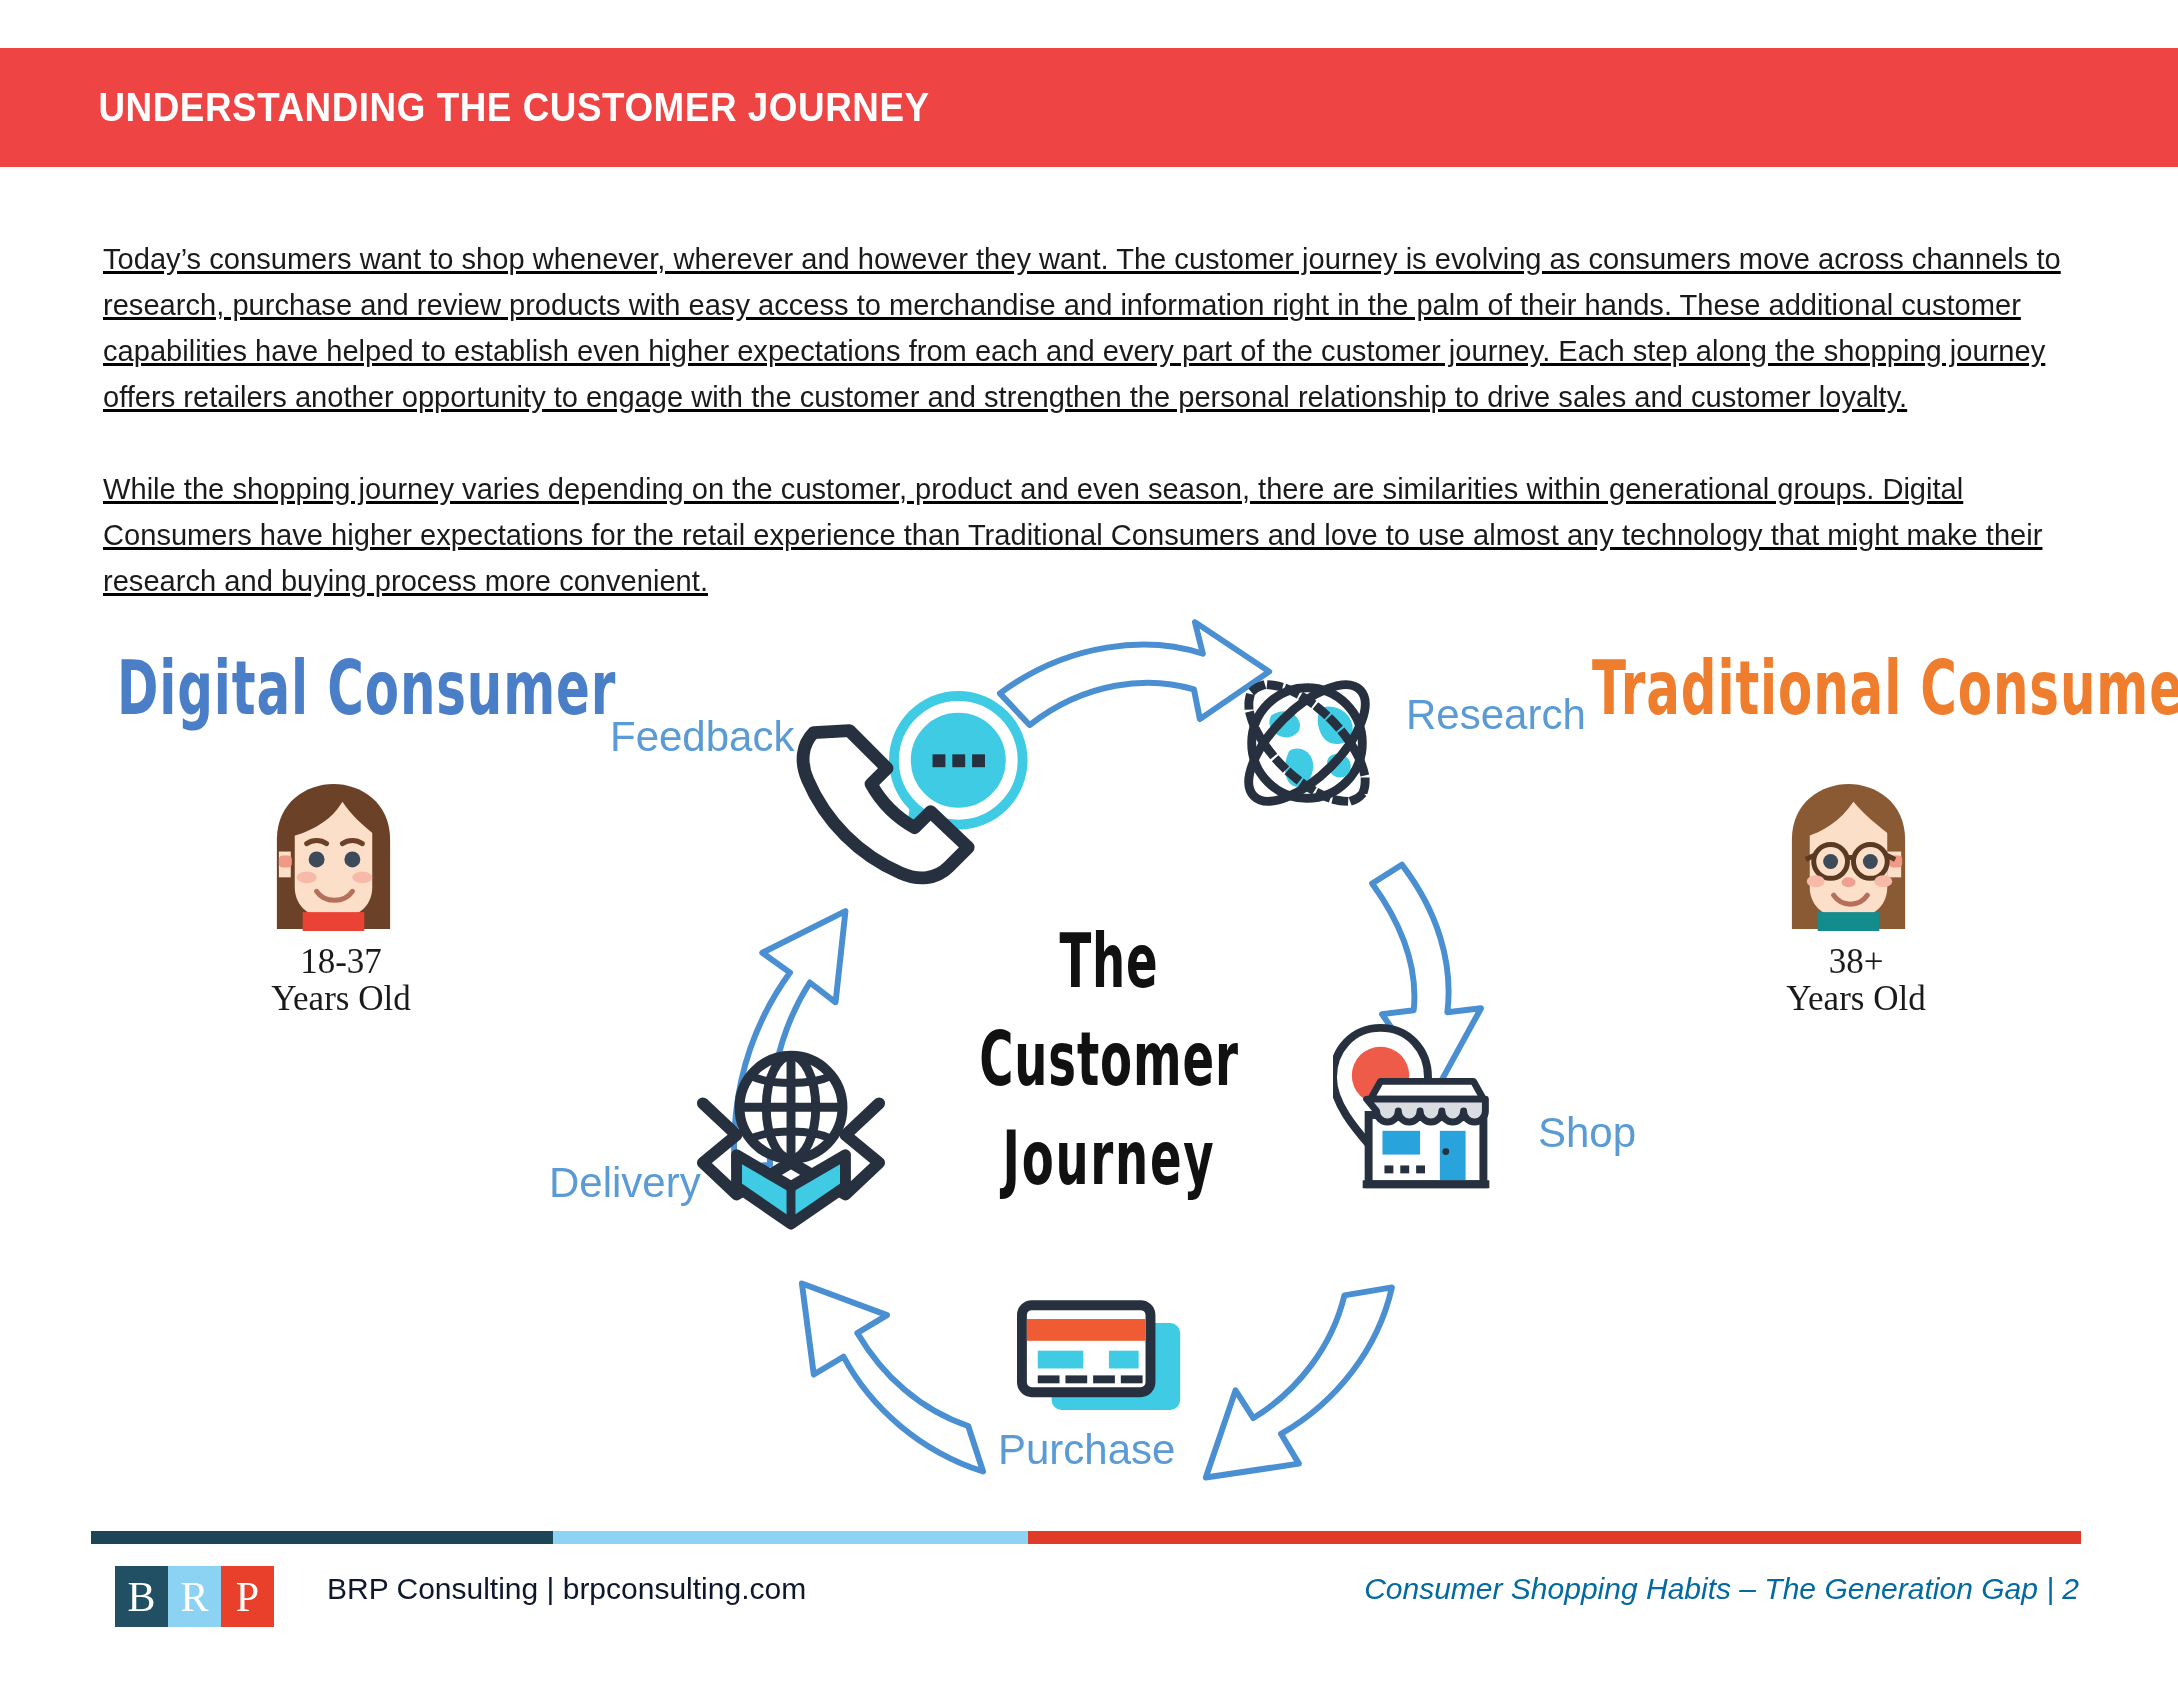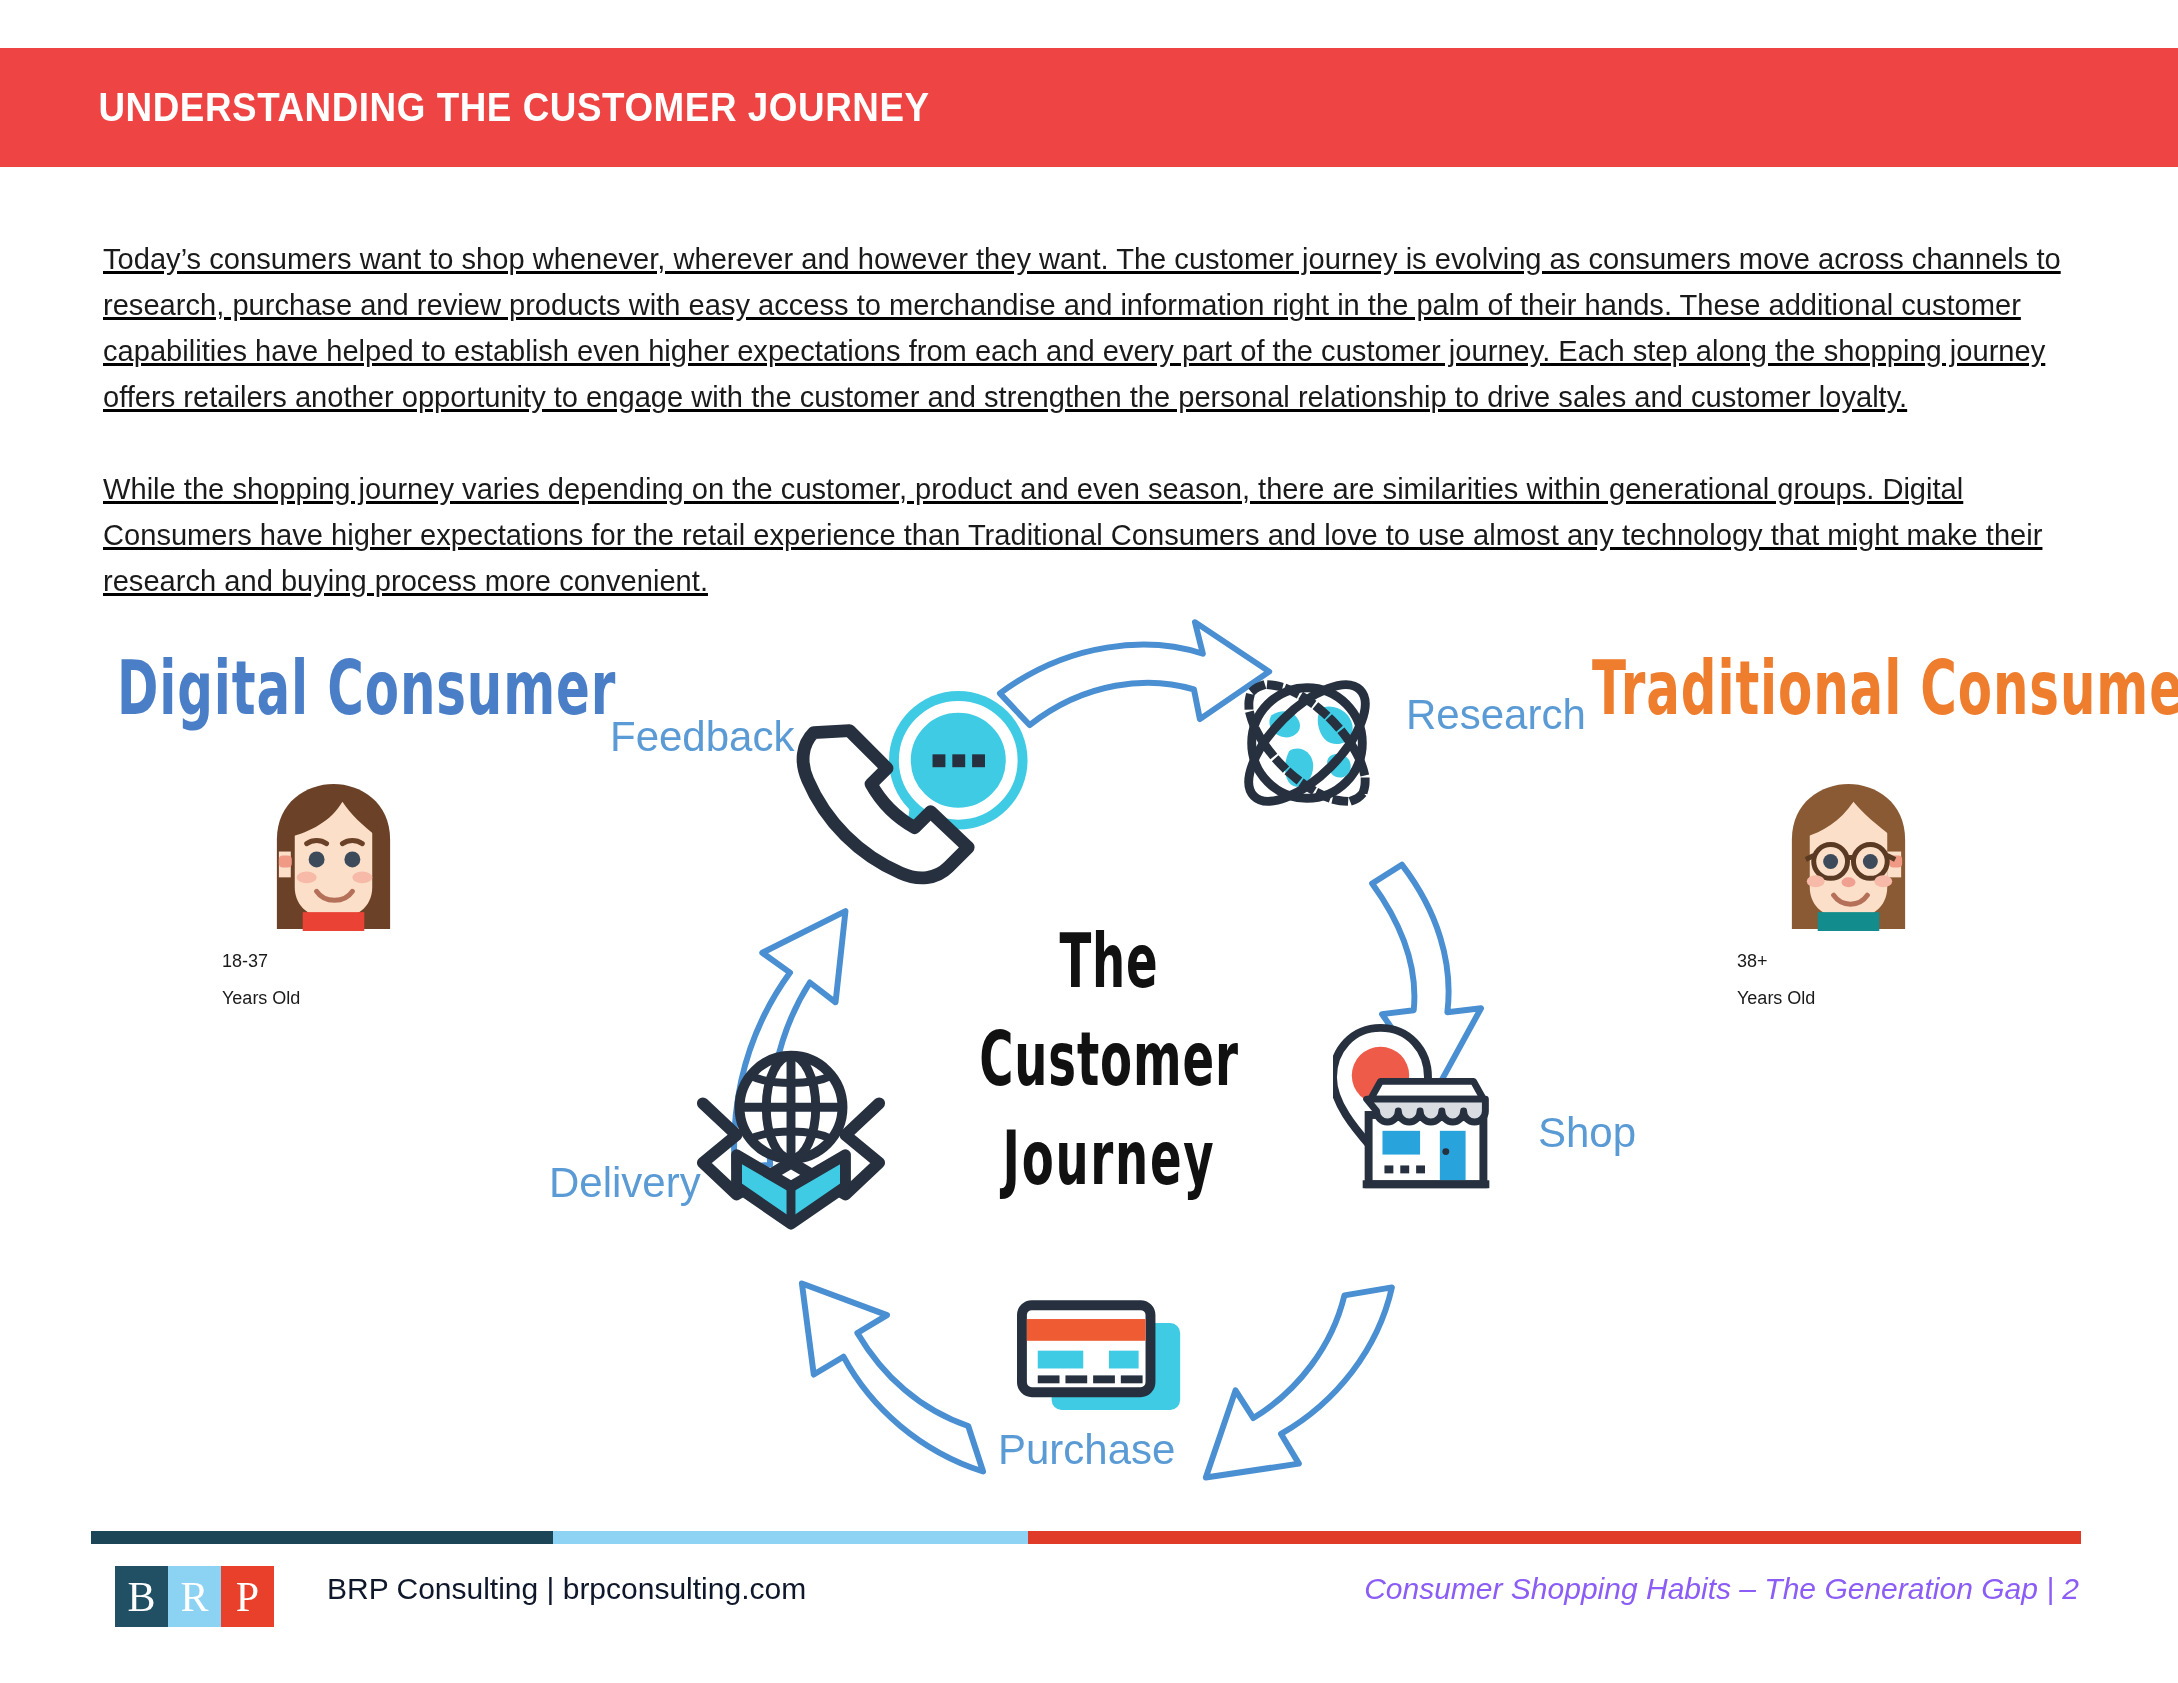--- a/index.html
+++ b/index.html
@@ -82,22 +82,23 @@
     font-weight:600;
     letter-spacing:1px;
     white-space:nowrap;
     transform:scaleX(0.88) scaleY(1.18);
   }
   .persona-head.digital{ color:#4a7fc8; left:117px; top:32px; transform-origin:left top; }
   .persona-head.traditional{ color:#ef7d2e; left:1592px; top:32px; transform-origin:left top; }
 
   .persona-age{
     position:absolute;
-    font-family:Liberation Sans, sans-serif;
-    font-size:18px;
+    text-align:center;
+    font-family:Liberation Serif, serif;
+    font-size:35px;
     line-height:37px;
     color:#1a1a1a;
     width:238px;
   }
 
   
   .footer-rule{
     position:absolute; left:91px; top:1531px; width:1990px; height:13px;
     display:flex;
   }
@@ -127,21 +128,21 @@
     font-family:"Liberation Sans Narrow","Liberation Sans",sans-serif;
     font-size:30px;
     color:#0f172a;
     white-space:nowrap;
   }
   .footer-right{
     position:absolute; right:99px; top:1572px;
     font-family:"Liberation Sans Narrow","Liberation Sans",sans-serif;
     font-size:30px;
     font-style:italic;
-    color:#8b5cf6;
+    color:#0369a1;
     white-space:nowrap;
   }
 </style>
 </head>
 <body>
 
 <div class="header-band">
   <div class="header-title">UNDERSTANDING THE CUSTOMER JOURNEY</div>
 </div>
 

